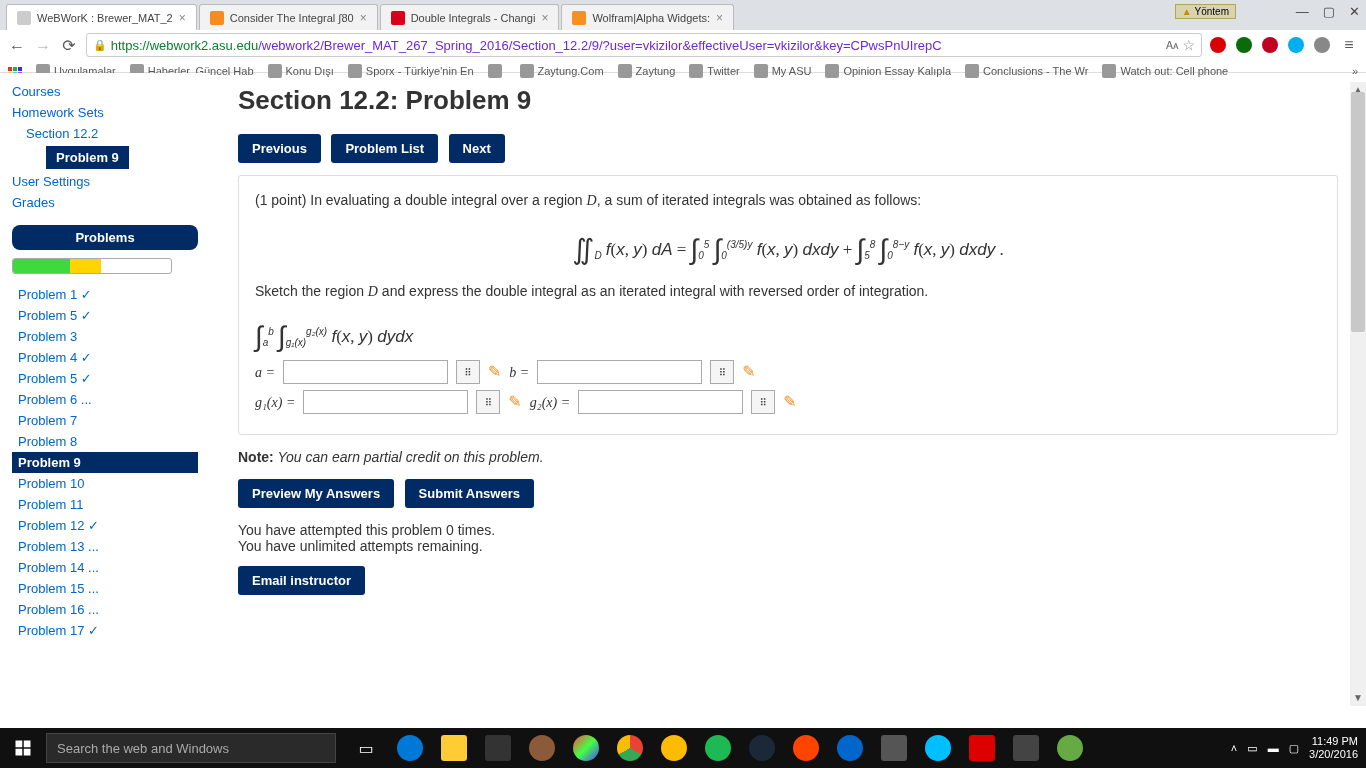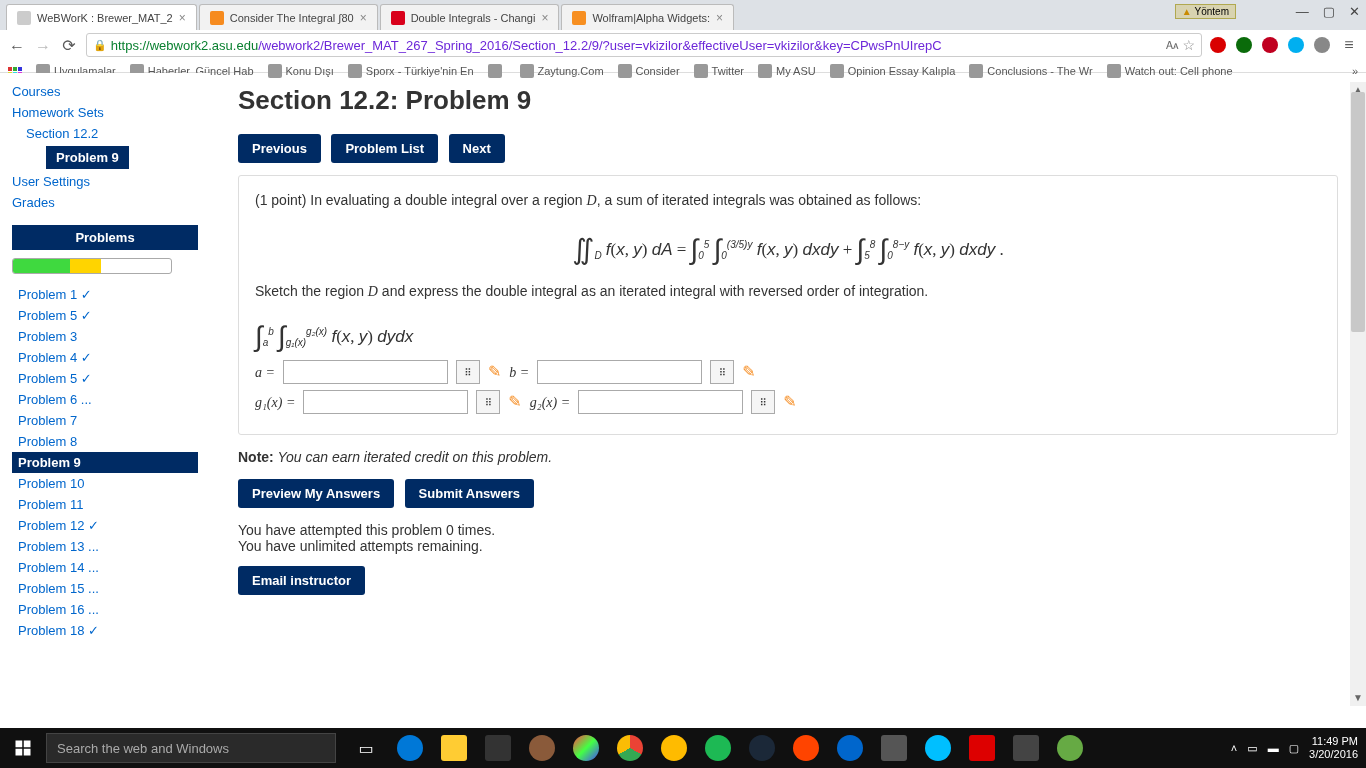--- a/index.html
+++ b/index.html
@@ -30,21 +30,21 @@
 .bm-row { height:22px; display:flex; align-items:center; padding:0 8px; gap:14px; font-size:11px; color:#555; overflow:hidden;}
 .bm-row .bm{display:flex;align-items:center;gap:4px;cursor:pointer;white-space:nowrap;}
 .bm .bico{width:14px;height:14px;display:inline-block;background:#999;border-radius:2px;flex-shrink:0;}
 
 
 .page { display:flex; height:624px; overflow:hidden;}
 .sidebar { width:210px; padding:8px 12px; font-size:13px; color:#0059b3; background:#fff;}
 .sidebar a{color:#0066cc;text-decoration:none;display:block;padding:3px 0;cursor:pointer;}
 .sidebar .indent1{padding-left:14px;}
 .sidebar .active-hw{background:#002b64;color:#fff;font-weight:bold;padding:4px 10px;display:inline-block;}
-.prob-head{background:#002b64;color:#fff;font-weight:bold;text-align:center;padding:5px;border-radius:0;margin:12px 0 8px;}
+.prob-head{background:#002b64;color:#fff;font-weight:bold;text-align:center;padding:5px;border-radius:8px;margin:12px 0 8px;}
 .progress{width:160px;height:16px;border:1px solid #aaa;border-radius:3px;background:#fff;margin:6px 0 10px;display:flex;overflow:hidden;}
 .progress .g{background:#3fd93f;width:36%;}
 .progress .y{background:#ffd400;width:20%;}
 .plist .pit{padding:3px 6px;cursor:pointer;color:#0066cc;font-size:13px;}
 .plist .pit.done::after{content:" \2713";color:#0066cc;}
 .plist .pit.dots::after{content:" ...";color:#0066cc;}
 .plist .pit.current{background:#002b64;color:#fff;font-weight:bold;}
 
 .main { flex:1; padding:4px 28px 20px; overflow:auto; color:#333;}
 .main h2{font-size:26px;font-weight:bold;margin:8px 0 18px;font-family:Arial,sans-serif;}
@@ -164,21 +164,21 @@
       <span class="bm">
         <span class="bico"></span>
         <span></span>
       </span>
       <span class="bm">
         <span class="bico"></span>
         <span>Zaytung.Com</span>
       </span>
       <span class="bm">
         <span class="bico"></span>
-        <span>Consider</span>
+        <span>Zaytung</span>
       </span>
       <span class="bm">
         <span class="bico"></span>
         <span>Twitter</span>
       </span>
       <span class="bm">
         <span class="bico"></span>
         <span>My ASU</span>
       </span>
       <span class="bm">
@@ -220,21 +220,21 @@
         <div class="pit ">Problem 7</div>
         <div class="pit ">Problem 8</div>
         <div class="pit current">Problem 9</div>
         <div class="pit ">Problem 10</div>
         <div class="pit ">Problem 11</div>
         <div class="pit done">Problem 12</div>
         <div class="pit dots">Problem 13</div>
         <div class="pit dots">Problem 14</div>
         <div class="pit dots">Problem 15</div>
         <div class="pit dots">Problem 16</div>
-        <div class="pit done">Problem 18</div>
+        <div class="pit done">Problem 17</div>
       </div>
   </div>
 
   <div class="main">
     <h2>Section 12.2: Problem 9</h2>
     <div>
       <button class="btn">Previous</button>
       <button class="btn">Problem List</button>
       <button class="btn">Next</button>
     </div>
@@ -273,21 +273,21 @@
         <span class="math">g₁(x) =</span>
         <input style="">
         <span class="grid-btn">⠿</span>
         <span class="pencil">✎</span>
         <span class="math">g₂(x) =</span>
         <input style="">
         <span class="grid-btn">⠿</span>
         <span class="pencil">✎</span>
       </div>
     </div>
-    <p class="note"><b>Note:</b><i> You can earn iterated credit on this problem.</i></p>
+    <p class="note"><b>Note:</b><i> You can earn partial credit on this problem.</i></p>
     <div style="margin:14px 0;">
       <button class="btn">Preview My Answers</button>
       <button class="btn">Submit Answers</button>
     </div>
     <p class="attempt">
       <span>You have attempted this problem 0 times.</span><br><span>You have unlimited attempts remaining.</span>
     </p>
     <div style="">
       <button class="btn">Email instructor</button>
     </div>

